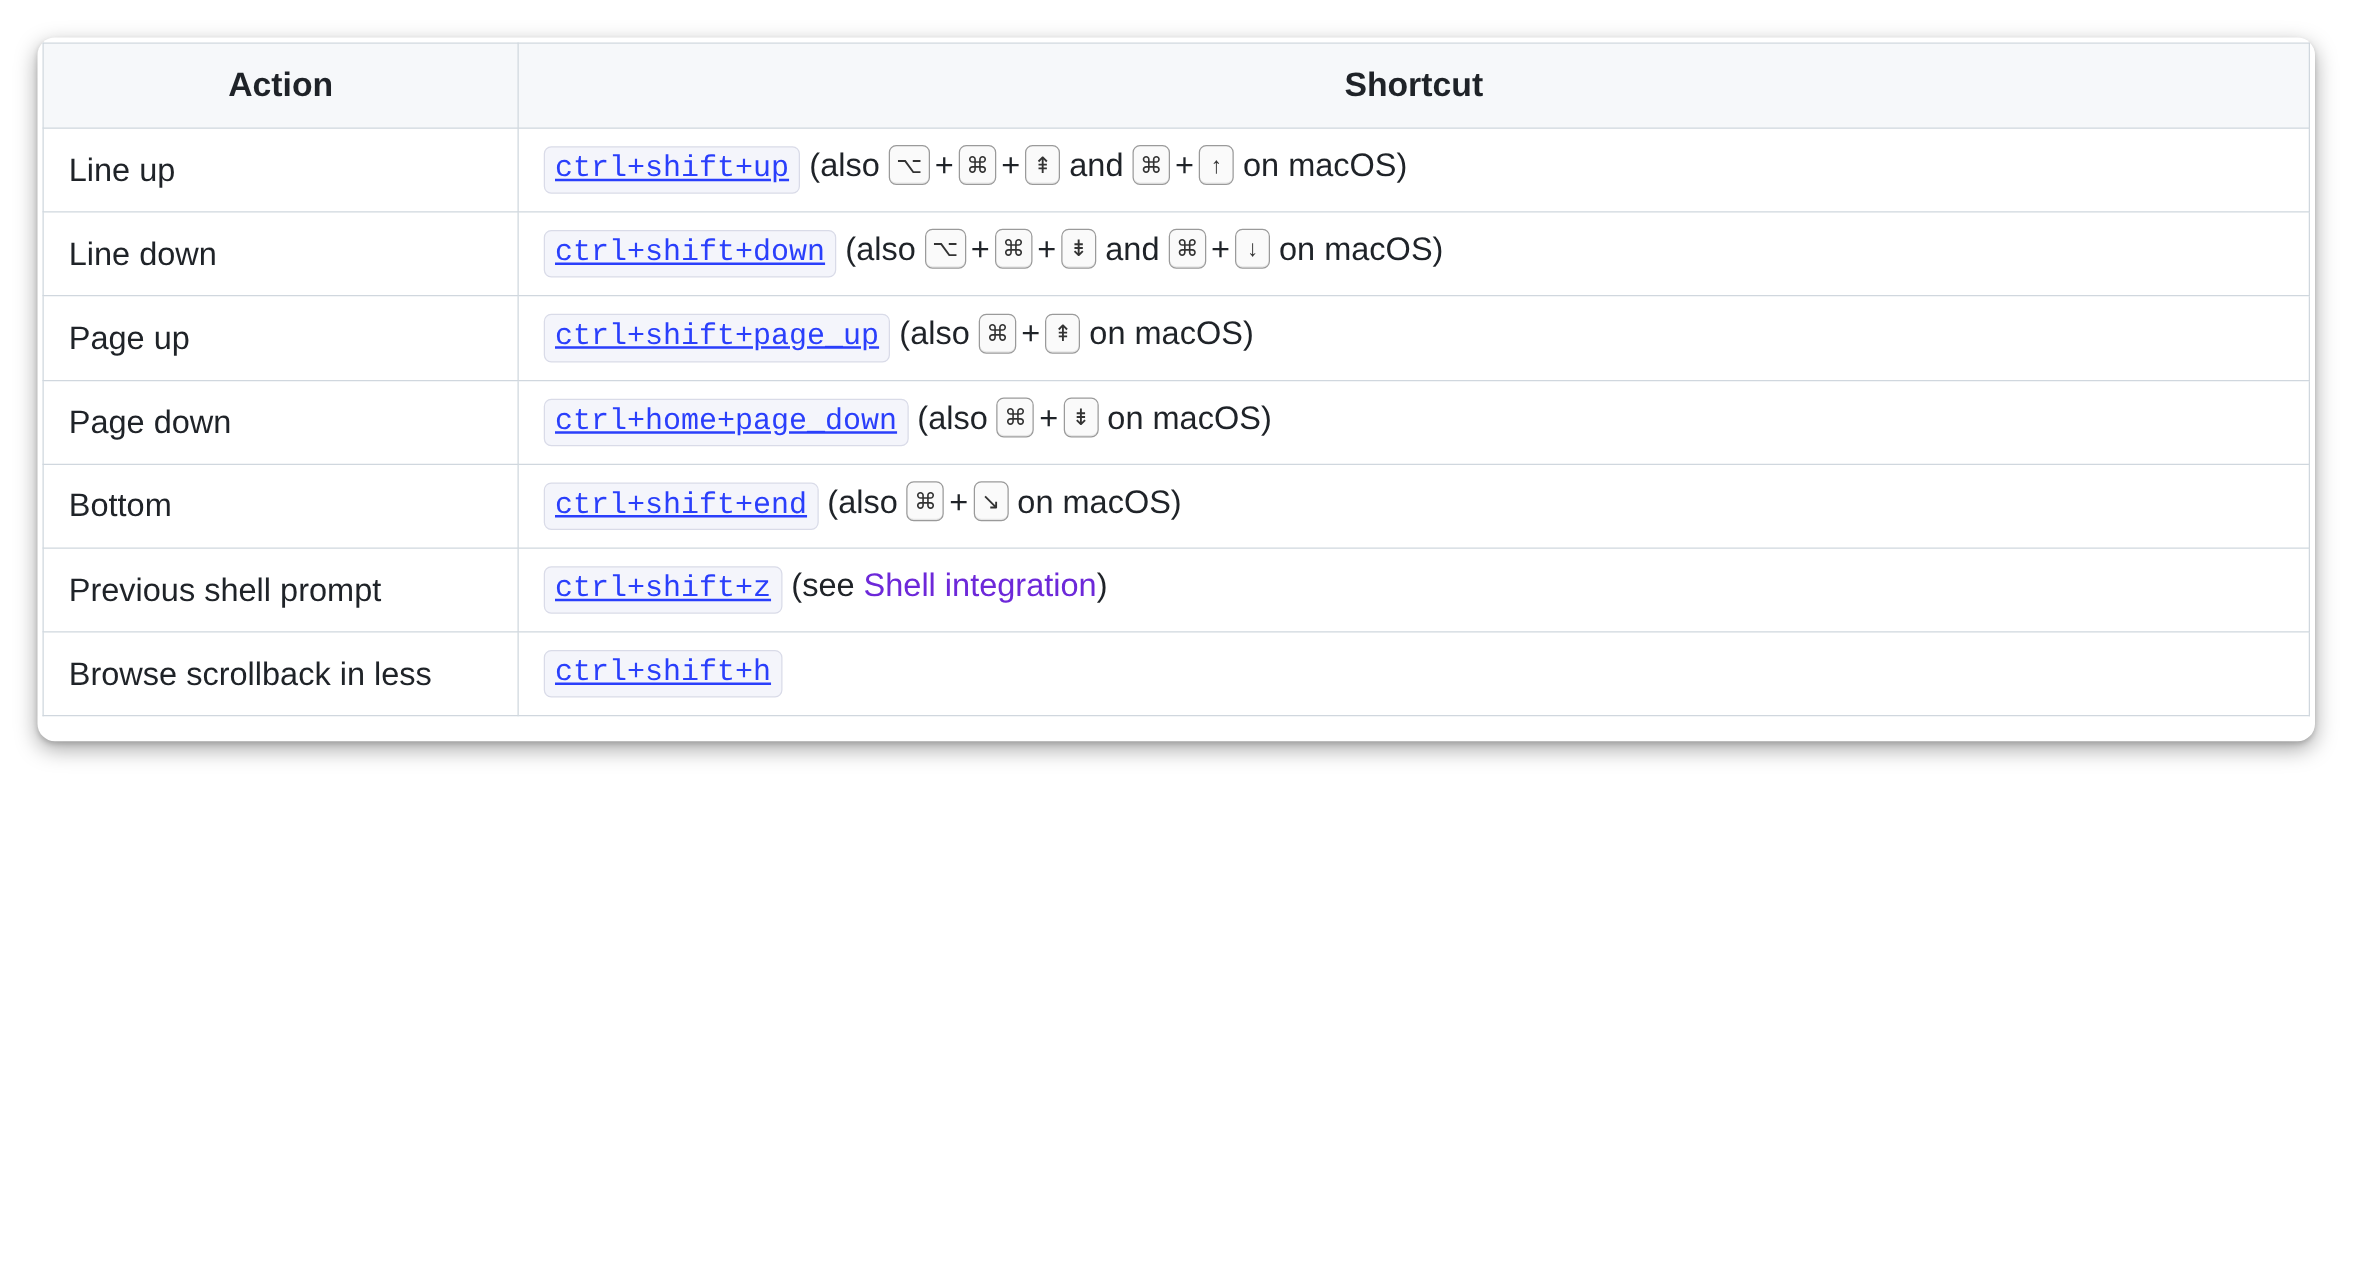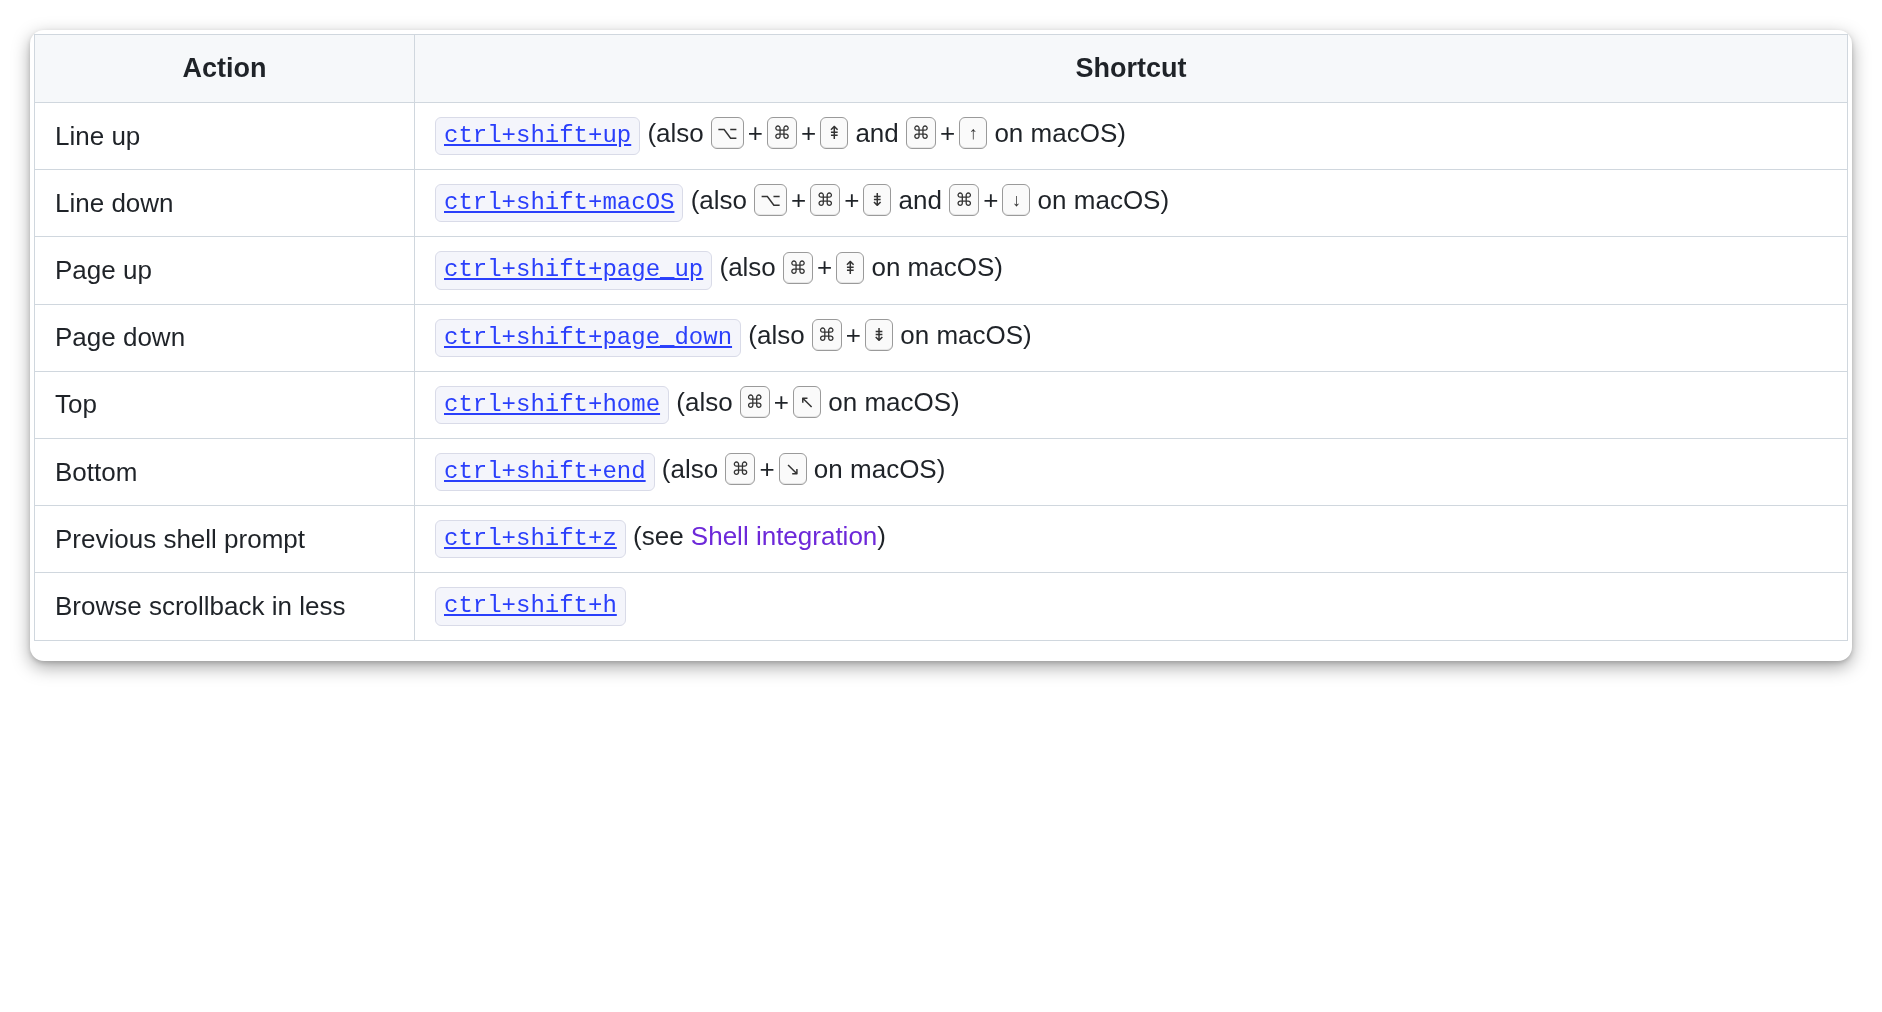--- a/index.html
+++ b/index.html
@@ -93,33 +93,29 @@
         <th>Shortcut</th>
       </tr>
     </thead>
     <tbody id="tbody">
         <tr>
           <td class="action-cell">Line up</td>
           <td><code class="shortcut">ctrl+shift+up</code><span class="paren"><span> (also </span><kbd class="key">⌥</kbd><span class="plus">+</span><kbd class="key">⌘</kbd><span class="plus">+</span><kbd class="key">⇞</kbd><span> and </span><kbd class="key">⌘</kbd><span class="plus">+</span><kbd class="key">↑</kbd><span> on macOS)</span></span></td>
         </tr>
         <tr>
           <td class="action-cell">Line down</td>
-          <td><code class="shortcut">ctrl+shift+macOS</code><span class="paren"><span> (also </span><kbd class="key">⌥</kbd><span class="plus">+</span><kbd class="key">⌘</kbd><span class="plus">+</span><kbd class="key">⇟</kbd><span> and </span><kbd class="key">⌘</kbd><span class="plus">+</span><kbd class="key">↓</kbd><span> on macOS)</span></span></td>
+          <td><code class="shortcut">ctrl+shift+down</code><span class="paren"><span> (also </span><kbd class="key">⌥</kbd><span class="plus">+</span><kbd class="key">⌘</kbd><span class="plus">+</span><kbd class="key">⇟</kbd><span> and </span><kbd class="key">⌘</kbd><span class="plus">+</span><kbd class="key">↓</kbd><span> on macOS)</span></span></td>
         </tr>
         <tr>
           <td class="action-cell">Page up</td>
           <td><code class="shortcut">ctrl+shift+page_up</code><span class="paren"><span> (also </span><kbd class="key">⌘</kbd><span class="plus">+</span><kbd class="key">⇞</kbd><span> on macOS)</span></span></td>
         </tr>
         <tr>
           <td class="action-cell">Page down</td>
-          <td><code class="shortcut">ctrl+shift+page_down</code><span class="paren"><span> (also </span><kbd class="key">⌘</kbd><span class="plus">+</span><kbd class="key">⇟</kbd><span> on macOS)</span></span></td>
-        </tr>
-        <tr>
-          <td class="action-cell">Top</td>
-          <td><code class="shortcut">ctrl+shift+home</code><span class="paren"><span> (also </span><kbd class="key">⌘</kbd><span class="plus">+</span><kbd class="key">↖</kbd><span> on macOS)</span></span></td>
+          <td><code class="shortcut">ctrl+home+page_down</code><span class="paren"><span> (also </span><kbd class="key">⌘</kbd><span class="plus">+</span><kbd class="key">⇟</kbd><span> on macOS)</span></span></td>
         </tr>
         <tr>
           <td class="action-cell">Bottom</td>
           <td><code class="shortcut">ctrl+shift+end</code><span class="paren"><span> (also </span><kbd class="key">⌘</kbd><span class="plus">+</span><kbd class="key">↘</kbd><span> on macOS)</span></span></td>
         </tr>
         <tr>
           <td class="action-cell">Previous shell prompt</td>
           <td><code class="shortcut">ctrl+shift+z</code><span><span> (see </span><a class="doc-link" href="#">Shell integration</a><span>)</span></span></td>
         </tr>
         <tr>

